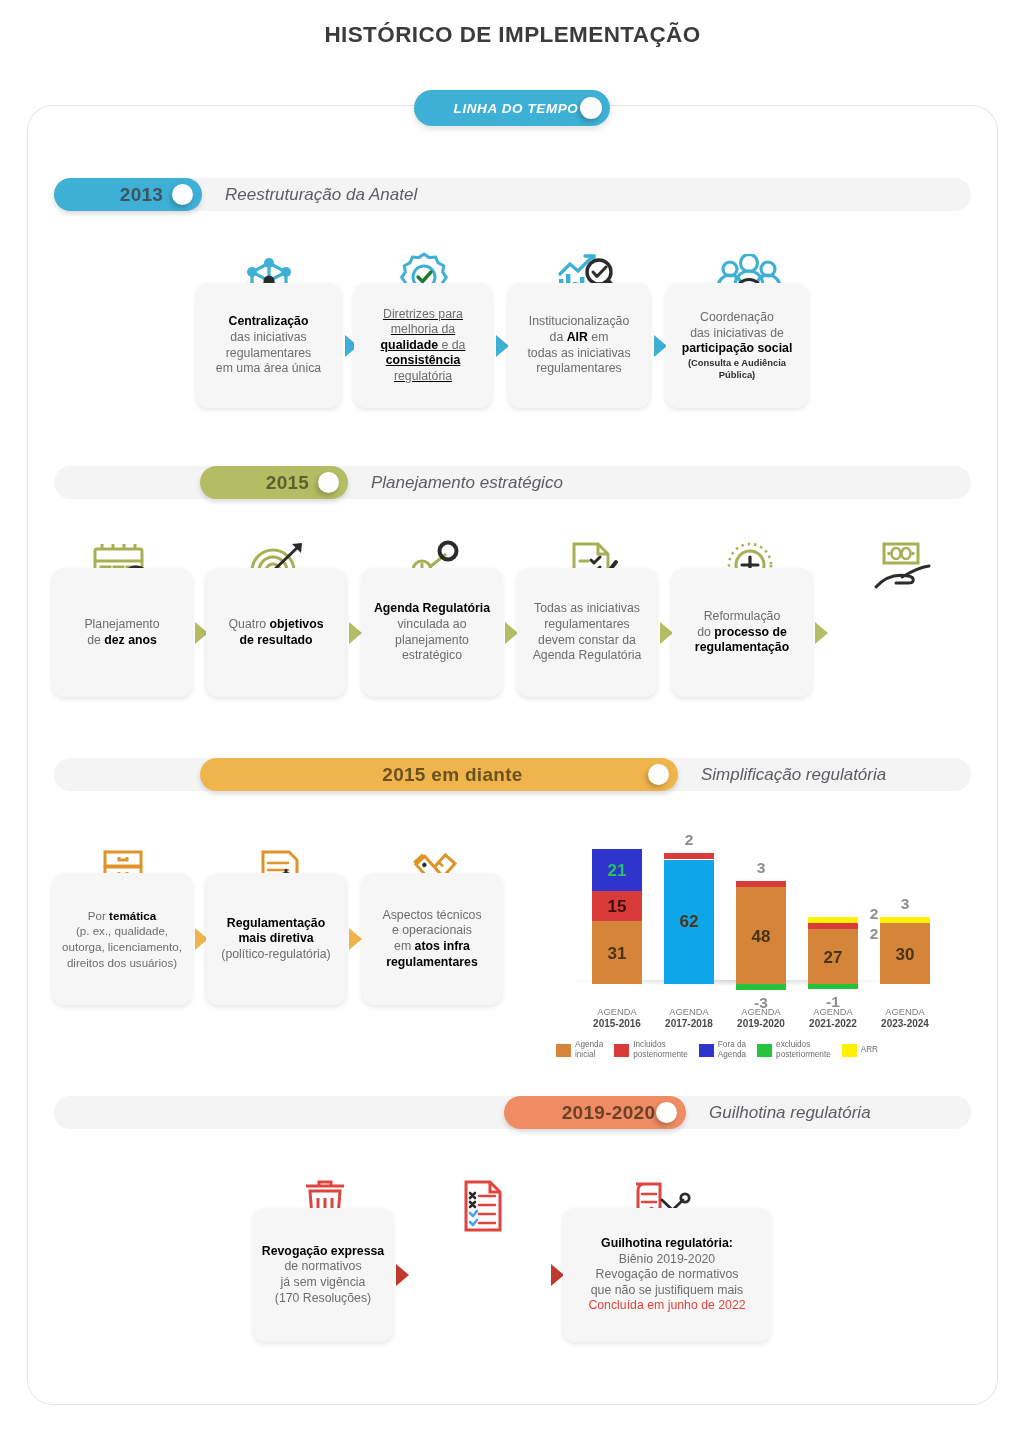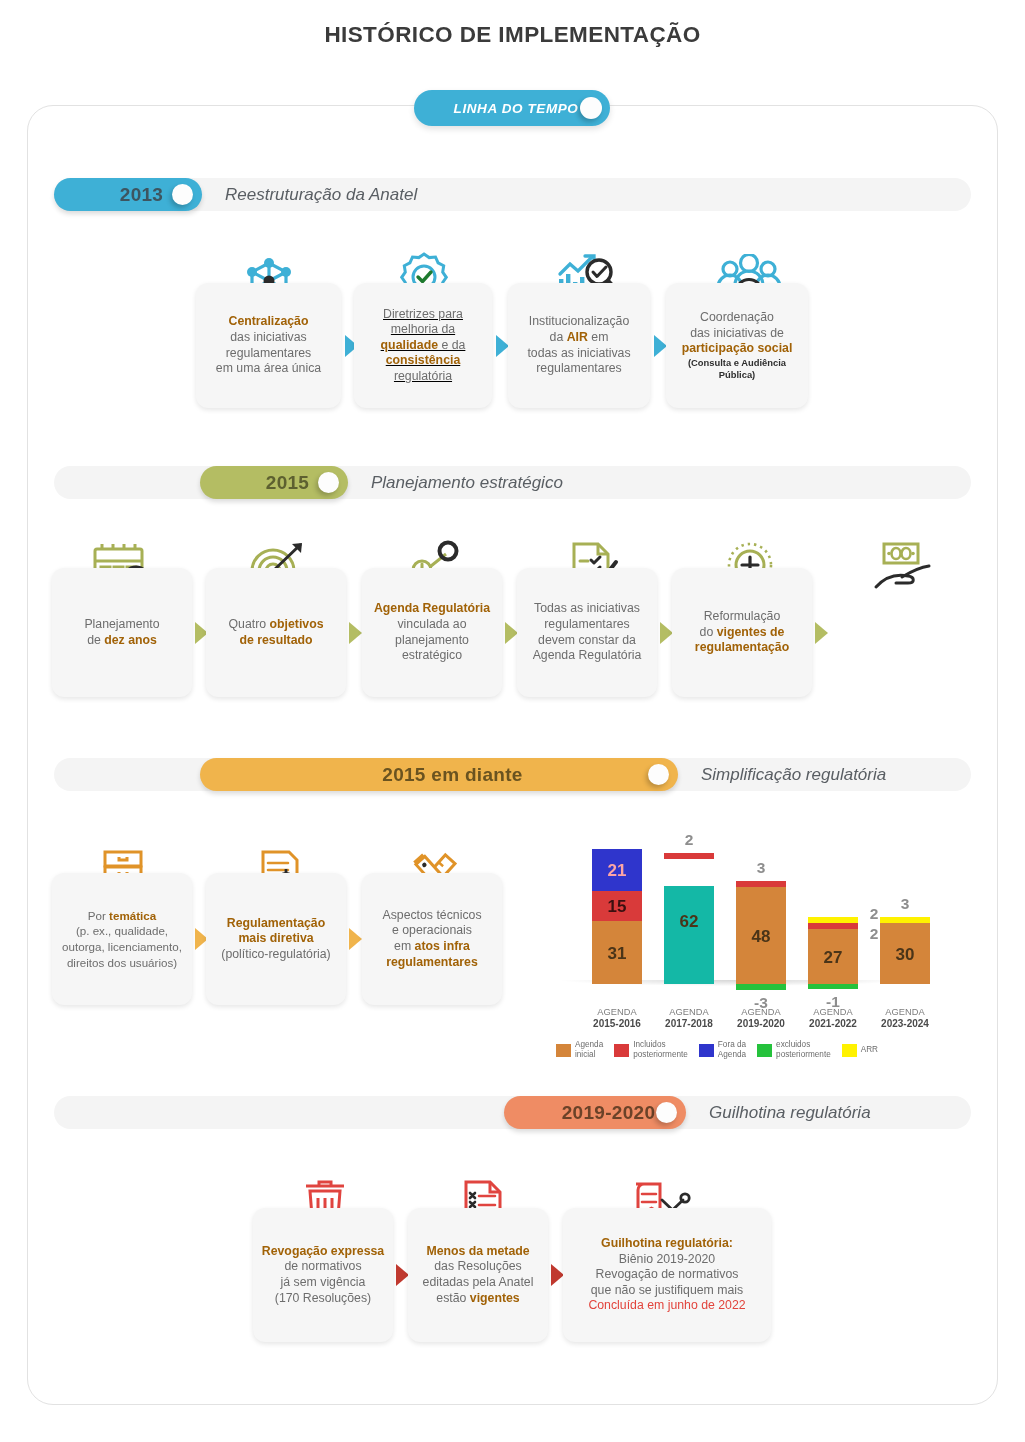--- a/index.html
+++ b/index.html
@@ -75,21 +75,21 @@
     background: #f6f6f6;
     border-radius: 12px;
     box-shadow: 0 2px 5px rgba(0,0,0,.10);
     display: flex; align-items: center; justify-content: center;
     text-align: center;
     padding: 6px 7px;
   }
   .card .txt {
     font-size: 12.3px; line-height: 15.6px; color: #6d6d6d;
   }
-  .card .txt b { color: #a16207; font-weight: bold; }
+  .card .txt b { color: #000000; font-weight: bold; }
   .card .txt .sm { font-size: 9.4px; line-height: 12px; display:block; color:#2e2e2e; font-weight:bold;}
   .card .txt .red { color: #e2443c; }
 
   .icon-wrap {
     position: absolute;
     display: flex; align-items: flex-end; justify-content: center;
     pointer-events: none;
   }
   .arrow {
     position: absolute;
@@ -320,21 +320,21 @@
   <div class="arrow" style="left:349px;top:622px;border-left:13px solid #b4bd63;"></div>
   <div class="card" style="left:362px;top:568px;width:140px;height:129px;">
     <div class="txt"><b>Agenda Regulatória</b><br>vinculada ao<br>planejamento<br>estratégico</div>
   </div>
   <div class="arrow" style="left:505px;top:622px;border-left:13px solid #b4bd63;"></div>
   <div class="card" style="left:517px;top:568px;width:140px;height:129px;">
     <div class="txt">Todas as iniciativas<br>regulamentares<br>devem constar da<br>Agenda Regulatória</div>
   </div>
   <div class="arrow" style="left:660px;top:622px;border-left:13px solid #b4bd63;"></div>
   <div class="card" style="left:672px;top:568px;width:140px;height:129px;">
-    <div class="txt">Reformulação<br>do <b>vigentes de</b><br><b>regulamentação</b></div>
+    <div class="txt">Reformulação<br>do <b>processo de</b><br><b>regulamentação</b></div>
   </div>
   <div class="arrow" style="left:815px;top:622px;border-left:13px solid #b4bd63;"></div>
 
   <div class="sec-bar" style="top:758px;">
     <div class="sec-pill" style="width:478px;margin-left:146px;background:#f0b44c;">
       <span class="yr" style="color:#6a5320;">2015 em diante</span>
       <span class="knob"></span>
     </div>
     <span class="sec-title">Simplificação regulatória</span>
   </div>
@@ -416,26 +416,26 @@
         </div>
       </div>
   <div class="bar-col" style="left: 36px; width: 50px; height: 135.34px;">
         <div class="seg" style="bottom: 0px; height: 62.62px; background: rgb(212, 133, 58);">
           <div class="seg-val" style="bottom: 20.31px;">31</div>
         </div>
         <div class="seg" style="bottom: 62.62px; height: 30.3px; background: rgb(217, 58, 58);">
           <div class="seg-val" style="bottom: 4.15px; color: rgb(58, 16, 16);">15</div>
         </div>
         <div class="seg" style="bottom: 92.92px; height: 42.42px; background: rgb(47, 53, 204);">
-          <div class="seg-val" style="bottom: 10.21px; color: #fca5a5;">21</div>
+          <div class="seg-val" style="bottom: 10.21px; color: #22c55e;">21</div>
         </div>
       </div>
       <div class="cat-lbl" style="left: 24px; width: 74px;"><span>AGENDA</span><b>2015-2016</b></div>
       <div class="bar-col" style="left: 108px; width: 50px; height: 131.24px;">
-        <div class="seg" style="bottom: 0px; height: 98px; background: #14b8a6;">
+        <div class="seg" style="bottom: 0px; height: 124px; background: #0ea5e9;">
           <div class="seg-val" style="bottom: 51.62px;">62</div>
         </div>
         <div class="seg" style="bottom: 125.24px; height: 6px; background: rgb(217, 58, 58);"></div>
         <div class="out-val" style="left: 0px; width: 50px; bottom: 135.24px;">2</div>
       </div>
       <div class="cat-lbl" style="left: 96px; width: 74px;"><span>AGENDA</span><b>2017-2018</b></div>
       <div class="bar-col" style="left: 180px; width: 50px; height: 103.02px;">
         <div class="seg" style="bottom: 0px; height: 96.96px; background: rgb(212, 133, 58);">
           <div class="seg-val" style="bottom: 37.48px;">48</div>
         </div>
@@ -515,21 +515,18 @@
         <circle cx="57" cy="18" r="4.2"></circle>
           <circle cx="57" cy="42" r="4.2"></circle>
       </g>
     </svg>
   </div>
 
   <div class="card" style="left:253px;top:1208px;width:140px;height:134px;">
     <div class="txt"><b>Revogação expressa</b><br>de normativos<br>já sem vigência<br>(170 Resoluções)</div>
   </div>
   <div class="arrow" style="left:396px;top:1264px;border-left:13px solid #c0392f;"></div>
-  <div class="card" style="left:408px;top:1208px;width:140px;height:134px;">
-    <div class="txt"><b>Menos da metade</b><br>das Resoluções<br>editadas pela Anatel<br>estão <b>vigentes</b></div>
-  </div>
   <div class="arrow" style="left:551px;top:1264px;border-left:13px solid #c0392f;"></div>
   <div class="card" style="left:563px;top:1208px;width:208px;height:134px;">
     <div class="txt"><b>Guilhotina regulatória:</b><br>Biênio 2019-2020<br>Revogação de normativos<br>que não se justifiquem mais<br><span class="red">Concluída em junho de 2022</span></div>
   </div>
 
 </div>
 
 </body></html>

